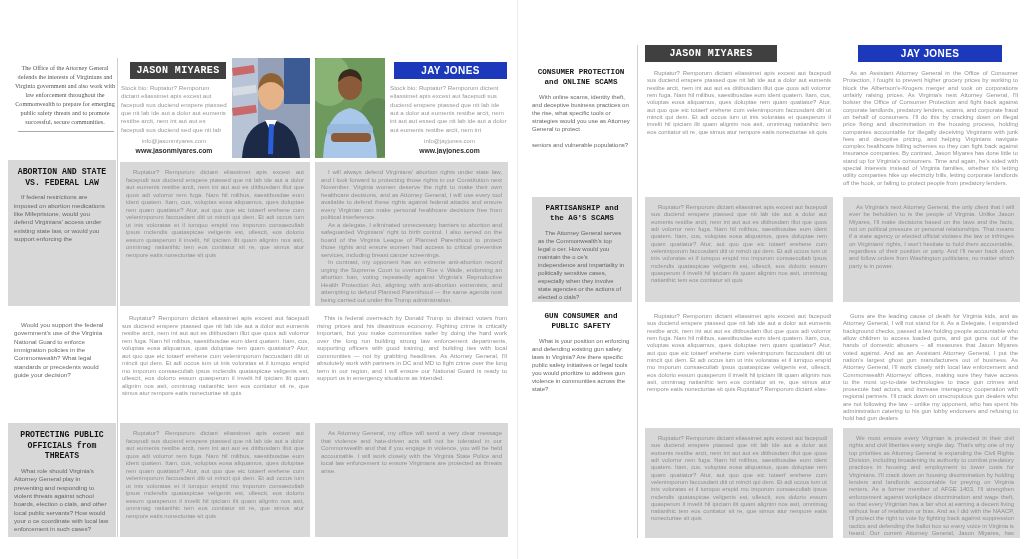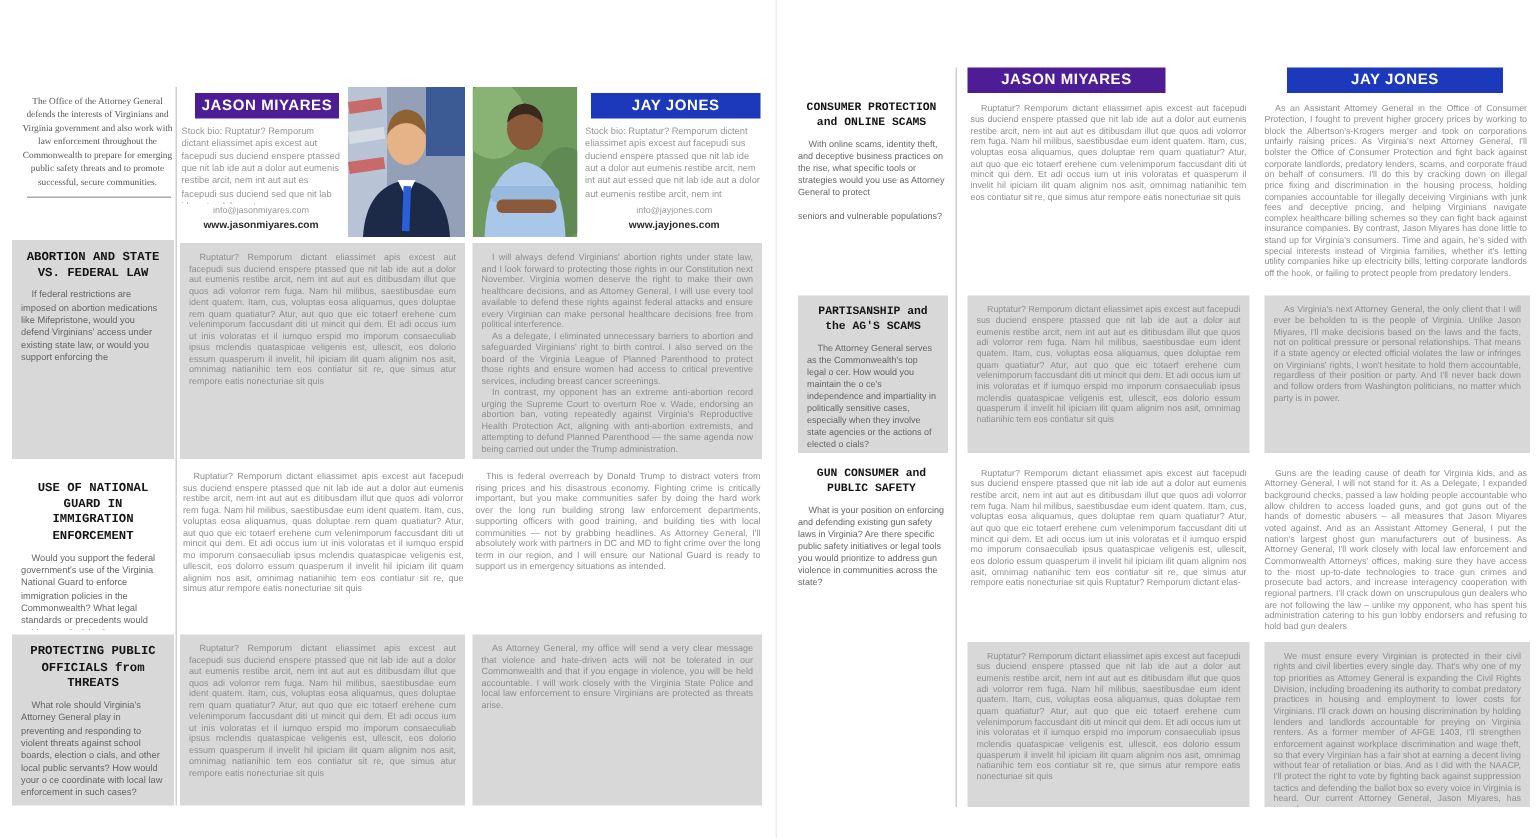--- a/index.html
+++ b/index.html
@@ -4,21 +4,21 @@
 <style>
   html,body{margin:0;padding:0;background:#ffffff;}
   .canvas{position:relative;width:1024px;height:559px;background:#ffffff;overflow:hidden;
           font-family:"Liberation Sans",sans-serif;}
   .abs{position:absolute;box-sizing:border-box;overflow:hidden;}
   .gray{background:#d8d8d8;}
   .rule{background:#a8a8a8;height:1px;}
   .vline{background:#cfcfcf;width:1px;}
   .bar{color:#ffffff;font-weight:bold;text-align:center;letter-spacing:.4px;
        display:flex;align-items:center;justify-content:center;}
-  .bar.red{background:#4c1d95;}
+  .bar.red{background:#404040;font-family:Liberation Mono, monospace;}
   .bar.blue{background:#1c39bb;}
   .intro{font-family:"Liberation Serif",serif;font-size:6.2px;line-height:1.45;
          color:#555;text-align:center;}
   .qtitle{font-family:Liberation Mono, monospace;font-weight:bold;text-align:center;
           color:#151515;font-size:8.2px;line-height:1.3;margin:0 0 5px 0;}
   .qtitle.sm{font-size:7.6px;}
   .qtext{font-size:6.2px;line-height:1.35;color:#666;margin:0;text-indent:7px;}
   .qtext.sm{font-size:6px;}
   p.resp{font-size:6px;line-height:1.25;color:#8f8f8f;margin:0;
          text-indent:7px;text-align:justify;}
@@ -35,21 +35,20 @@
 <div class="canvas">
 
   <div class="abs intro" style="left:14px;top:64px;width:102px;height:62px">The Office of the Attorney General defends the interests of Virginians and Virginia government and also work with law enforcement throughout the Commonwealth to prepare for emerging public safety threats and to promote successful, secure communities.</div>
   <div class="abs rule" style="left:18px;top:131px;width:96px"></div>
 
   <div class="abs gray pad" style="left:8px;top:160px;width:108px;height:146px">
     <div class="qtitle">ABORTION AND STATE VS. FEDERAL LAW</div>
     <p class="qtext">If federal restrictions are imposed on abortion medications like Mifepristone, would you defend Virginians' access under existing state law, or would you support enforcing the</p>
   </div>
   <div class="abs pad" style="left:8px;top:314px;width:108px;height:106px">
-    <div class="qtitle">USE OF NATIONAL GUARD IN IMMIGRATION ENFORCEMENT</div>
     <p class="qtext">Would you support the federal government's use of the Virginia National Guard to enforce immigration policies in the Commonwealth? What legal standards or precedents would guide your decision?</p>
   </div>
   <div class="abs gray pad" style="left:8px;top:423px;width:108px;height:114px">
     <div class="qtitle">PROTECTING PUBLIC OFFICIALS from THREATS</div>
     <p class="qtext">What role should Virginia's Attorney General play in preventing and responding to violent threats against school boards, election o cials, and other local public servants? How would your o ce coordinate with local law enforcement in such cases?</p>
   </div>
 
   <div class="abs vline" style="left:117px;top:58px;height:479px"></div>
 
   <div class="abs bar red" style="left:130px;top:62px;width:96px;height:17px;font-size:10px">JASON MIYARES</div>

